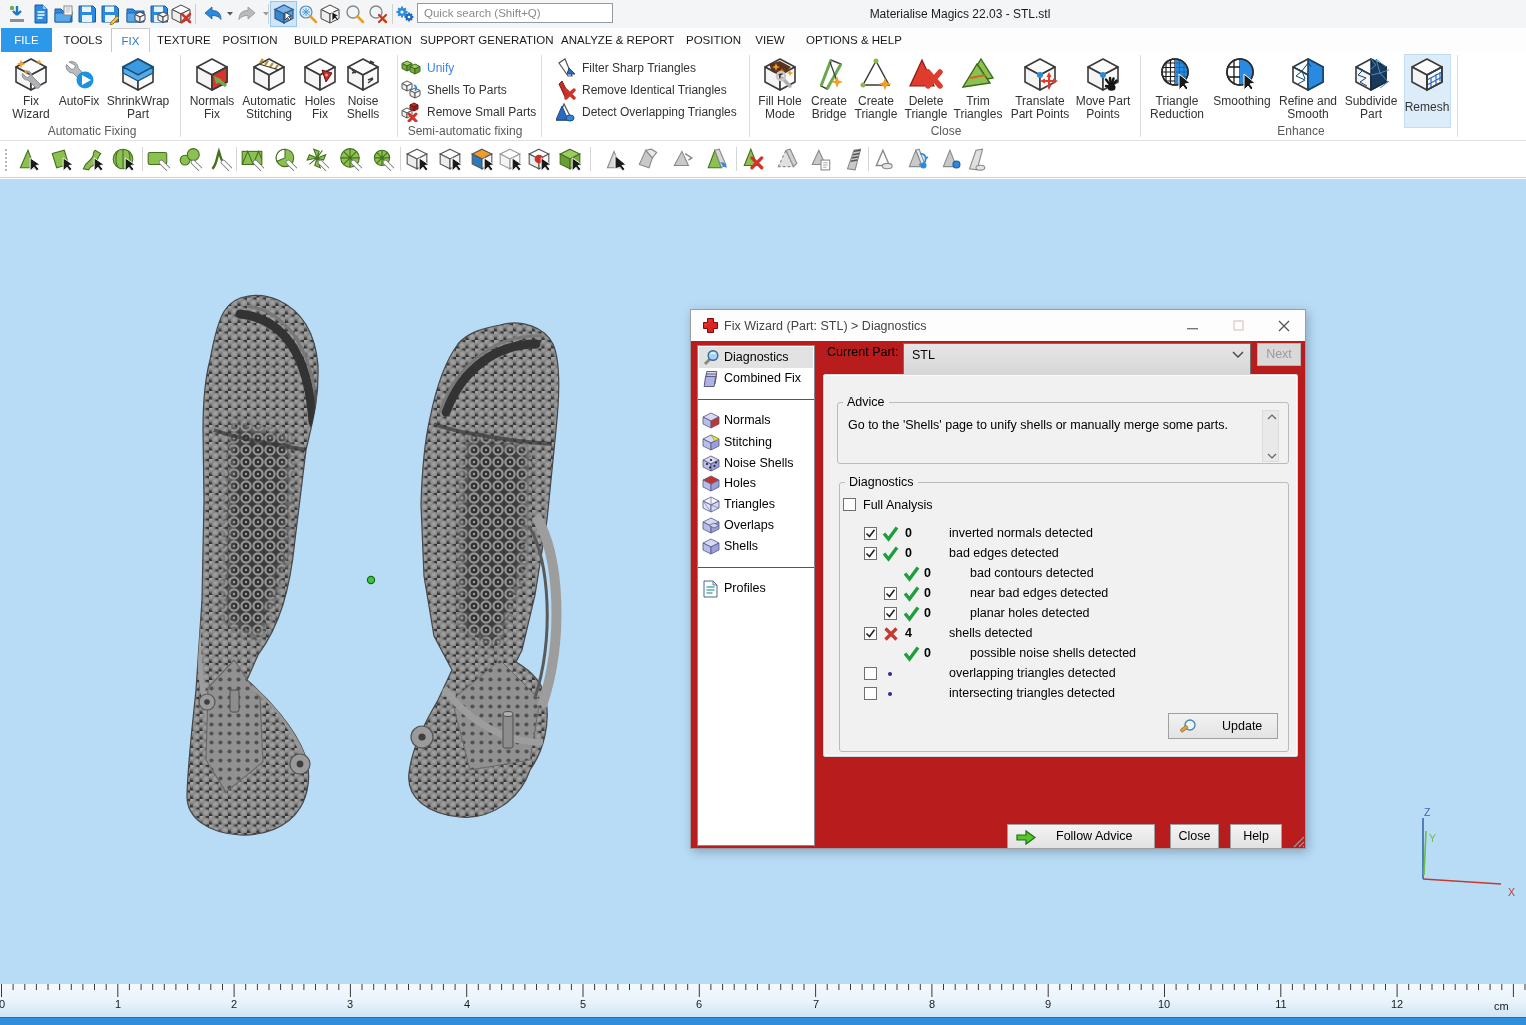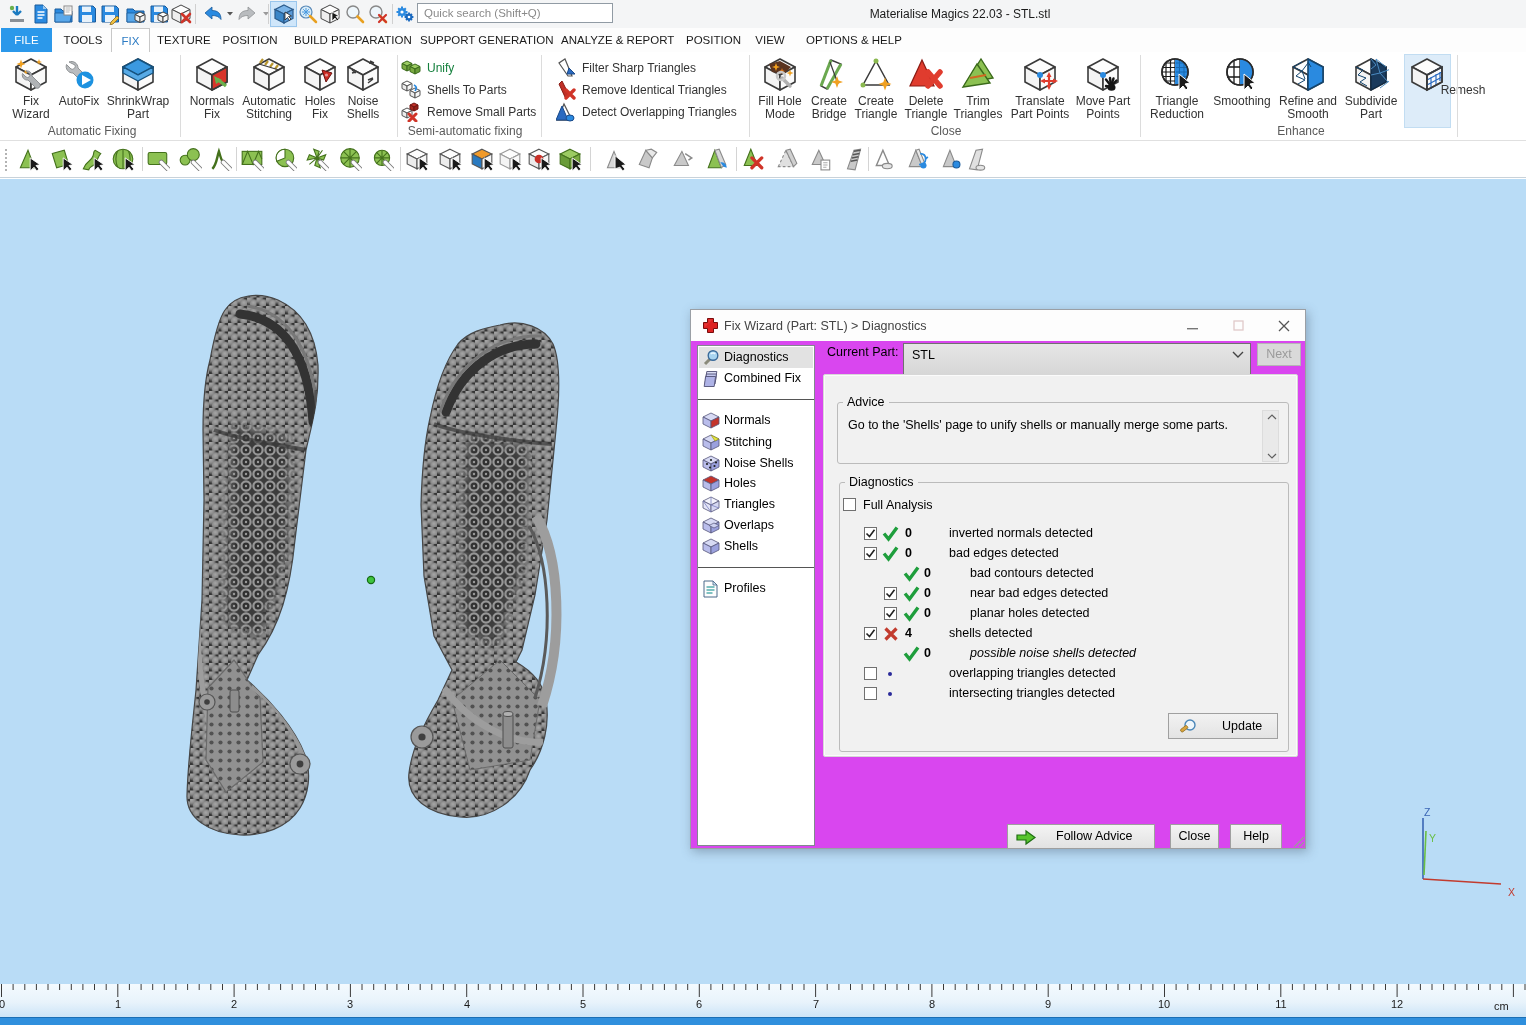--- a/index.html
+++ b/index.html
@@ -610,34 +610,34 @@
       <path d="M3 11 L10 14 L5 19 L13 22 L7 26 L14 30" stroke="#14456e" stroke-width="1" fill="none"></path>
     </svg>
 <div class="rlbl" style="left:1316px;top:95px;width:110px;">Subdivide<br>Part</div>
 <svg class="abs" style="left:1409px;top:56px;" width="36" height="36" viewBox="0 0 36 36">
       <polygon points="18,3 33,11 18,19 3,11" fill="#fdfdfd" stroke="#3a3a3a" stroke-width="1.6" stroke-linejoin="round"></polygon>
       <polygon points="3,11 18,19 18,34 3,26" fill="#f4f4f4" stroke="#3a3a3a" stroke-width="1.6" stroke-linejoin="round"></polygon>
       <polygon points="18,19 33,11 33,26 18,34" fill="#fafafa" stroke="#3a3a3a" stroke-width="1.6" stroke-linejoin="round"></polygon>
       <path d="M18 19 l15 -8 M18 24 l15 -8 M18 29 l15 -8 M22 21 v12 M27 18 v11 M31 16 v9" stroke="#2a6ac0" stroke-width="1.2" fill="none"></path>
       <path d="M18 19 L33 11 L33 26 L18 34 z" fill="none" stroke="#3a3a3a" stroke-width="1.6"></path>
     </svg>
-<div class="rlbl" style="left:1372px;top:84px;width:110px;margin-left:36px;">Remesh</div>
+<div class="rlbl" style="left:1372px;top:101px;width:110px;">Remesh</div>
 <svg class="abs" style="left:401px;top:58px;" width="20" height="20" viewBox="0 0 20 20">
       <g transform="translate(0,1)">
         <polygon points="6,2 11,4.5 6,7 1,4.5" fill="#9ccb62" stroke="#3a6a1a"></polygon>
         <polygon points="1,4.5 6,7 6,12 1,9.5" fill="#7cab42" stroke="#3a6a1a"></polygon>
         <polygon points="6,7 11,4.5 11,9.5 6,12" fill="#6a9c38" stroke="#3a6a1a"></polygon>
         <g transform="translate(8,3)">
           <polygon points="6,2 11,4.5 6,7 1,4.5" fill="#9ccb62" stroke="#3a6a1a"></polygon>
           <polygon points="1,4.5 6,7 6,12 1,9.5" fill="#7cab42" stroke="#3a6a1a"></polygon>
           <polygon points="6,7 11,4.5 11,9.5 6,12" fill="#6a9c38" stroke="#3a6a1a"></polygon>
         </g>
       </g>
     </svg>
-<div class="abs" style="left:427px;top:61px;font-size:12px;color:#15803d;">Unify</div>
+<div class="abs" style="left:427px;top:61px;font-size:12px;color:#3b82f6;">Unify</div>
 <svg class="abs" style="left:401px;top:80px;" width="20" height="20" viewBox="0 0 20 20">
       <g transform="translate(0,0)">
         <polygon points="6,1 11,3.5 6,6 1,3.5" fill="#fff" stroke="#555"></polygon>
         <polygon points="1,3.5 6,6 6,11 1,8.5" fill="#ededed" stroke="#555"></polygon>
         <polygon points="6,6 11,3.5 11,8.5 6,11" fill="#f8f8f8" stroke="#555"></polygon>
       </g>
       <g transform="translate(8,7)">
         <polygon points="6,1 11,3.5 6,6 1,3.5" fill="#fff" stroke="#555"></polygon>
         <polygon points="1,3.5 6,6 6,11 1,8.5" fill="#ededed" stroke="#555"></polygon>
         <polygon points="6,6 11,3.5 11,8.5 6,11" fill="#f8f8f8" stroke="#555"></polygon>
@@ -830,21 +830,21 @@
 <div class="ticklbl" style="left:573px;width:20px;text-align:center;">5</div>
 <div class="ticklbl" style="left:689px;width:20px;text-align:center;">6</div>
 <div class="ticklbl" style="left:806px;width:20px;text-align:center;">7</div>
 <div class="ticklbl" style="left:922px;width:20px;text-align:center;">8</div>
 <div class="ticklbl" style="left:1038px;width:20px;text-align:center;">9</div>
 <div class="ticklbl" style="left:1154px;width:20px;text-align:center;">10</div>
 <div class="ticklbl" style="left:1271px;width:20px;text-align:center;">11</div>
 <div class="ticklbl" style="left:1387px;width:20px;text-align:center;">12</div>
 <div class="abs" style="left:1494px;top:1000px;font-size:11px;color:#222;">cm</div>
 
-<div class="abs" id="dialog" style="left:690px;top:309px;width:616px;height:540px;background:#d946ef;border:1px solid #9a9fa5;box-shadow:2px 3px 10px rgba(80,100,120,0.45);">
+<div class="abs" id="dialog" style="left:690px;top:309px;width:616px;height:540px;background:#b91c1c;border:1px solid #9a9fa5;box-shadow:2px 3px 10px rgba(80,100,120,0.45);">
 
   <div class="abs" style="left:0;top:0;width:614px;height:31px;background:#fdfdfd;">
     <svg class="abs" style="left:11px;top:7px;" width="17" height="17" viewBox="0 0 17 17">
       <path d="M5.5 1.5 h6 v4 h4 v6 h-4 v4 h-6 v-4 h-4 v-6 h4 z" fill="#d22" stroke="#7a0c0c" stroke-width="1"></path>
       <path d="M6.5 2.5 h4 l-8 8 v-4 h4 z" fill="#e84040" opacity="0.7"></path>
     </svg>
     <div class="abs" style="left:33px;top:9px;font-size:12.5px;color:#444;">Fix Wizard (Part: STL) &gt; Diagnostics</div>
     <div class="abs" style="left:1185px;top:0;"></div>
     <svg class="abs" style="left:496px;top:14px;" width="12" height="10">
         <rect x="0" y="4" width="11" height="1.4" fill="#777"></rect>
@@ -1014,21 +1014,21 @@
       </svg>
 <svg class="abs" style="left:192px;top:316px;" width="16" height="16" viewBox="0 0 16 16">
         <path d="M2.5 2.5 L13.5 13.5 M13.5 2.5 L2.5 13.5" stroke="#c23b2e" stroke-width="3.2"></path>
       </svg>
 <div class="abs" style="left:214px;top:316px;font-size:12.5px;font-weight:bold;color:#000;">4</div>
 <div class="abs" style="left:258px;top:316px;font-size:12.5px;color:#000;">shells detected</div>
 <svg class="abs" style="left:212px;top:335px;" width="17" height="17" viewBox="0 0 17 17">
         <path d="M2 8.5 L6.5 14 L15 2.5" stroke="#1e9e3c" stroke-width="3.4" fill="none"></path>
       </svg>
 <div class="abs" style="left:233px;top:336px;font-size:12.5px;font-weight:bold;color:#000;">0</div>
-<div class="abs" style="left:279px;top:336px;font-size:12.5px;color:#000;font-style:italic;">possible noise shells detected</div>
+<div class="abs" style="left:279px;top:336px;font-size:12.5px;color:#000;">possible noise shells detected</div>
 <svg class="abs" style="left:173px;top:357px;" width="13" height="13" viewBox="0 0 13 13">
         <rect x="0.5" y="0.5" width="12" height="12" fill="#fff" stroke="#707070"></rect>
       </svg>
 <div class="abs" style="left:197px;top:362px;width:4px;height:4px;border-radius:50%;background:#2a2a9a;"></div>
 <div class="abs" style="left:258px;top:356px;font-size:12.5px;color:#000;text-align:right;">overlapping triangles detected</div>
 <svg class="abs" style="left:173px;top:377px;" width="13" height="13" viewBox="0 0 13 13">
         <rect x="0.5" y="0.5" width="12" height="12" fill="#fff" stroke="#707070"></rect>
       </svg>
 <div class="abs" style="left:197px;top:382px;width:4px;height:4px;border-radius:50%;background:#2a2a9a;"></div>
 <div class="abs" style="left:258px;top:376px;font-size:12.5px;color:#000;">intersecting triangles detected</div>

